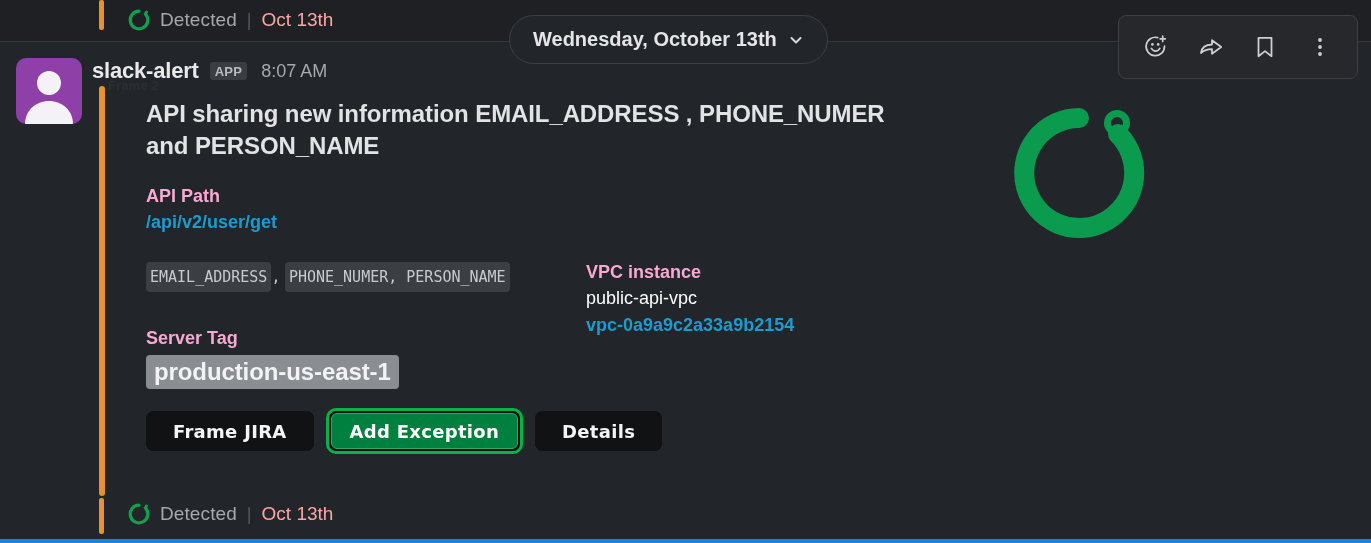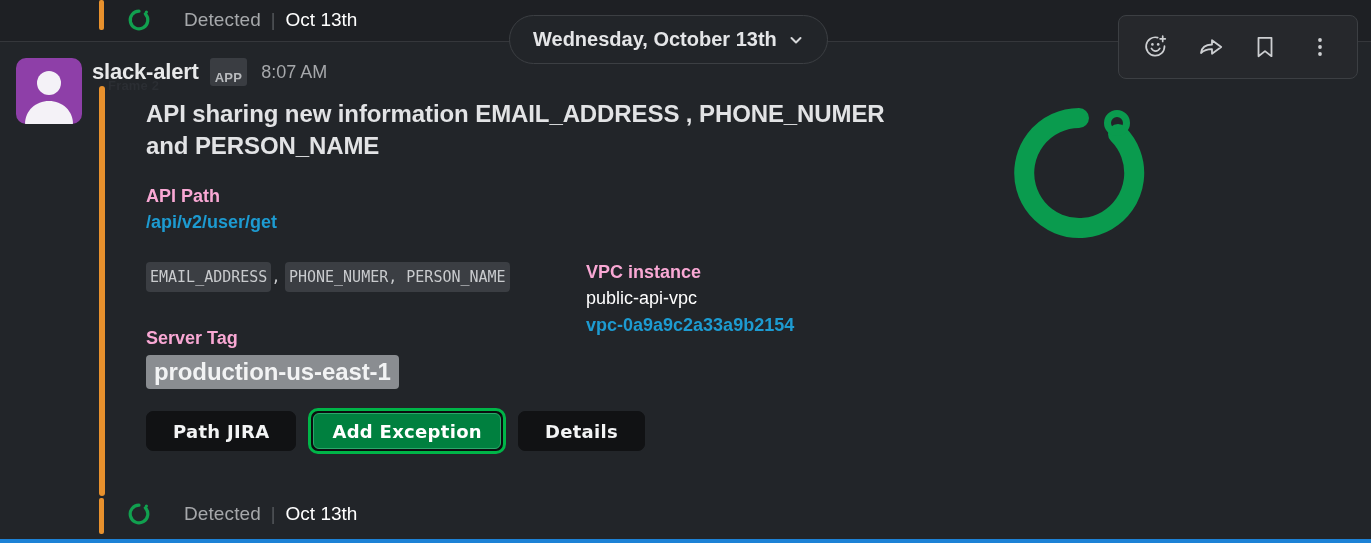--- a/index.html
+++ b/index.html
@@ -52,30 +52,29 @@
     display: flex;
     align-items: center;
     gap: 9px;
     padding-left: 28px;
   }
   .ring-icon { width: 24px; height: 24px; flex: none; display: block; }
   .status-text {
     font-size: 19px;
     color: #a6a8ab;
     letter-spacing: .1px;
-    margin-left: 24px;
   }
   .status-sep {
     color: #55585c;
     font-size: 18px;
     padding: 0 1px;
   }
   .status-date {
     font-size: 19px;
-    color: #ffffff;
+    color: #fca5a5;
   }
 
   
   .date-pill {
     position: absolute;
     left: 509px; top: 15px;
     height: 49px;
     display: flex;
     align-items: center;
     gap: 11px;
@@ -139,21 +138,21 @@
     font-weight: bold;
     color: #e8e9ea;
     letter-spacing: -.2px;
   }
   .app-badge {
     font-size: 13px;
     font-weight: bold;
     color: #b9bbbe;
     background: #3a3d42;
     border-radius: 3px;
-    padding: 12px 5px 1px 5px;
+    padding: 2px 5px 1px 5px;
     letter-spacing: .3px;
   }
   .timestamp {
     font-size: 18px;
     color: #a6a8ab;
     margin-left: 3px;
   }
 
   .watermark {
     position: absolute;
@@ -442,21 +441,21 @@
         <a class="link">vpc-0a9a9c2a33a9b2154</a>
       </div>
     </div>
 
     <div class="tag-section">
       <div class="field-label">Server Tag</div>
       <span class="tag-chip">production-us-east-1</span>
     </div>
 
     <div class="actions">
-      <button class="btn btn-dark">Path JIRA</button>
+      <button class="btn btn-dark">Frame JIRA</button>
       <div class="btn-primary-wrap">
         <button class="btn btn-primary">Add Exception</button>
       </div>
       <button class="btn btn-dark">Details</button>
     </div>
 
   </div>
 
   <div class="msg-footer">
     <div class="orange-bar-bottom"></div>

